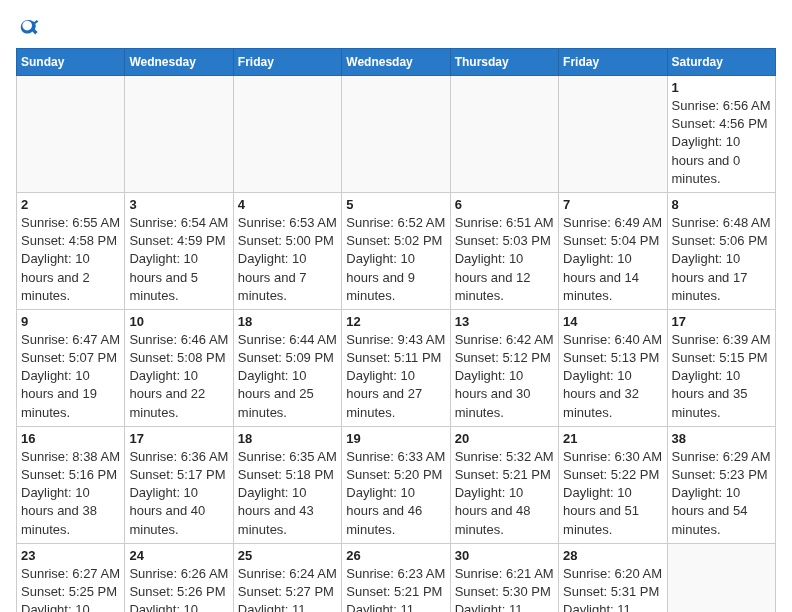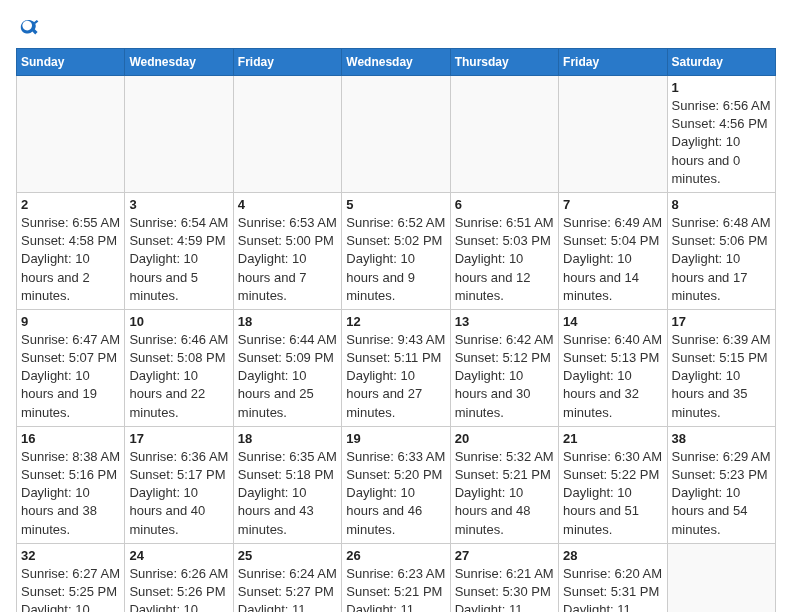--- a/index.html
+++ b/index.html
@@ -261,21 +261,21 @@
         </td>
         <td>
           <span class="day-num">38</span>
           <div class="day-info">Sunrise: 6:29 AM
 Sunset: 5:23 PM
 Daylight: 10 hours and 54 minutes.</div>
         </td>
       </tr>
       <tr>
         <td>
-          <span class="day-num">32</span>
+          <span class="day-num">23</span>
           <div class="day-info">Sunrise: 6:27 AM
 Sunset: 5:25 PM
 Daylight: 10 hours and 57 minutes.</div>
         </td>
         <td>
           <span class="day-num">24</span>
           <div class="day-info">Sunrise: 6:26 AM
 Sunset: 5:26 PM
 Daylight: 10 hours and 59 minutes.</div>
         </td>
@@ -285,21 +285,21 @@
 Sunset: 5:27 PM
 Daylight: 11 hours and 2 minutes.</div>
         </td>
         <td>
           <span class="day-num">26</span>
           <div class="day-info">Sunrise: 6:23 AM
 Sunset: 5:21 PM
 Daylight: 11 hours and 5 minutes.</div>
         </td>
         <td>
-          <span class="day-num">27</span>
+          <span class="day-num">30</span>
           <div class="day-info">Sunrise: 6:21 AM
 Sunset: 5:30 PM
 Daylight: 11 hours and 8 minutes.</div>
         </td>
         <td>
           <span class="day-num">28</span>
           <div class="day-info">Sunrise: 6:20 AM
 Sunset: 5:31 PM
 Daylight: 11 hours and 11 minutes.</div>
         </td>

